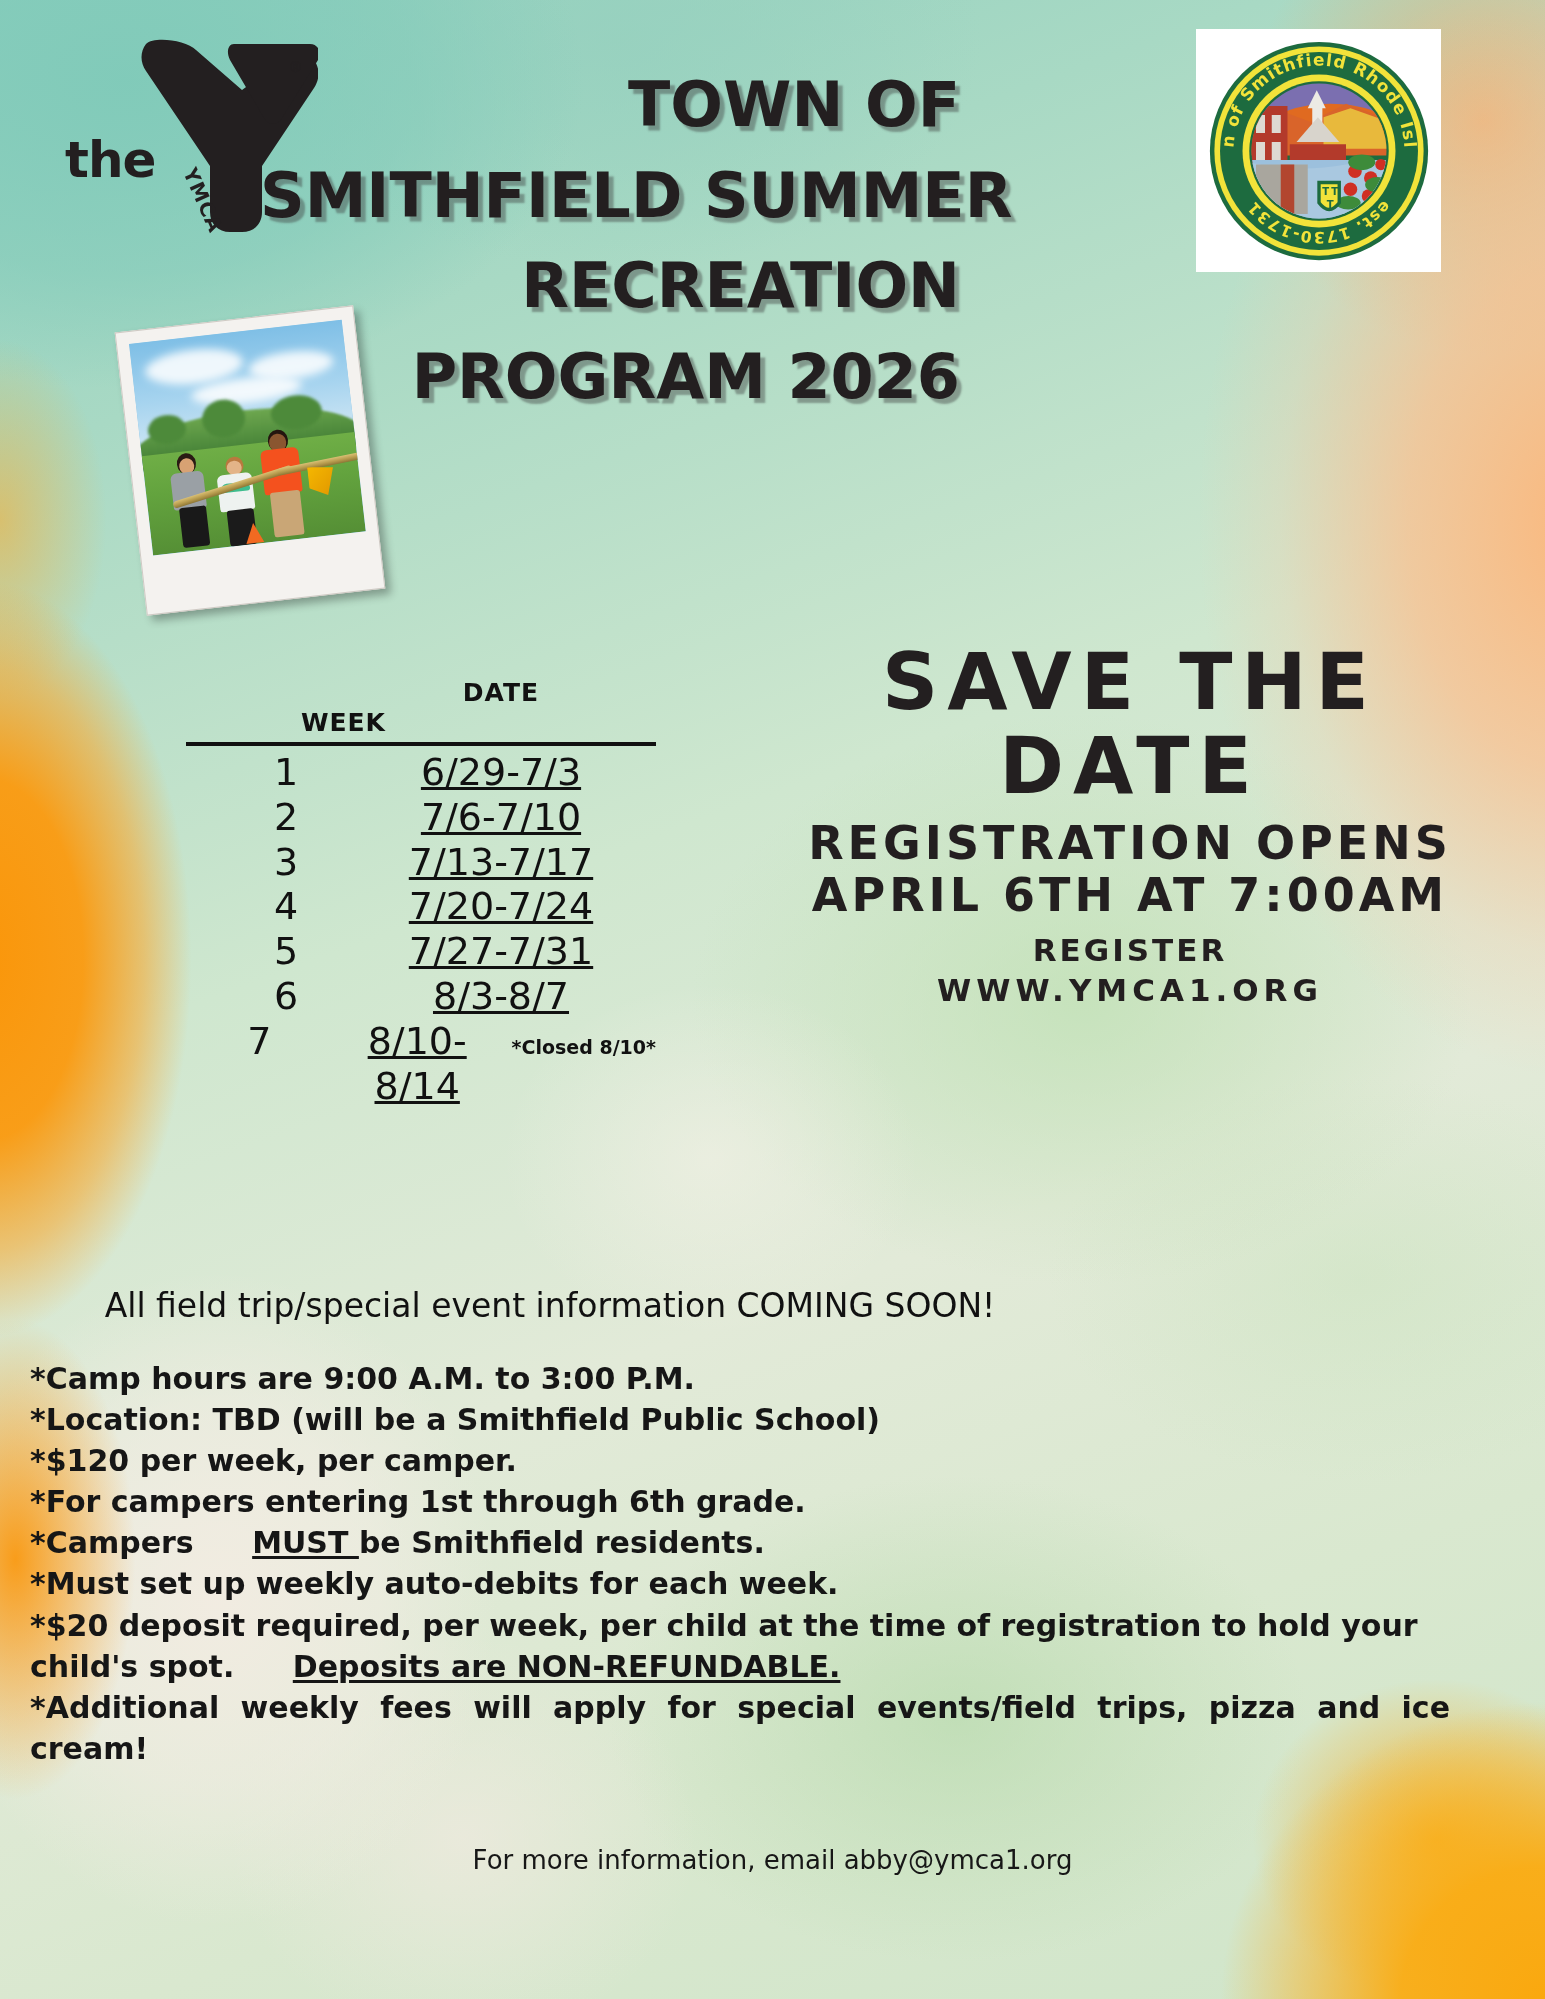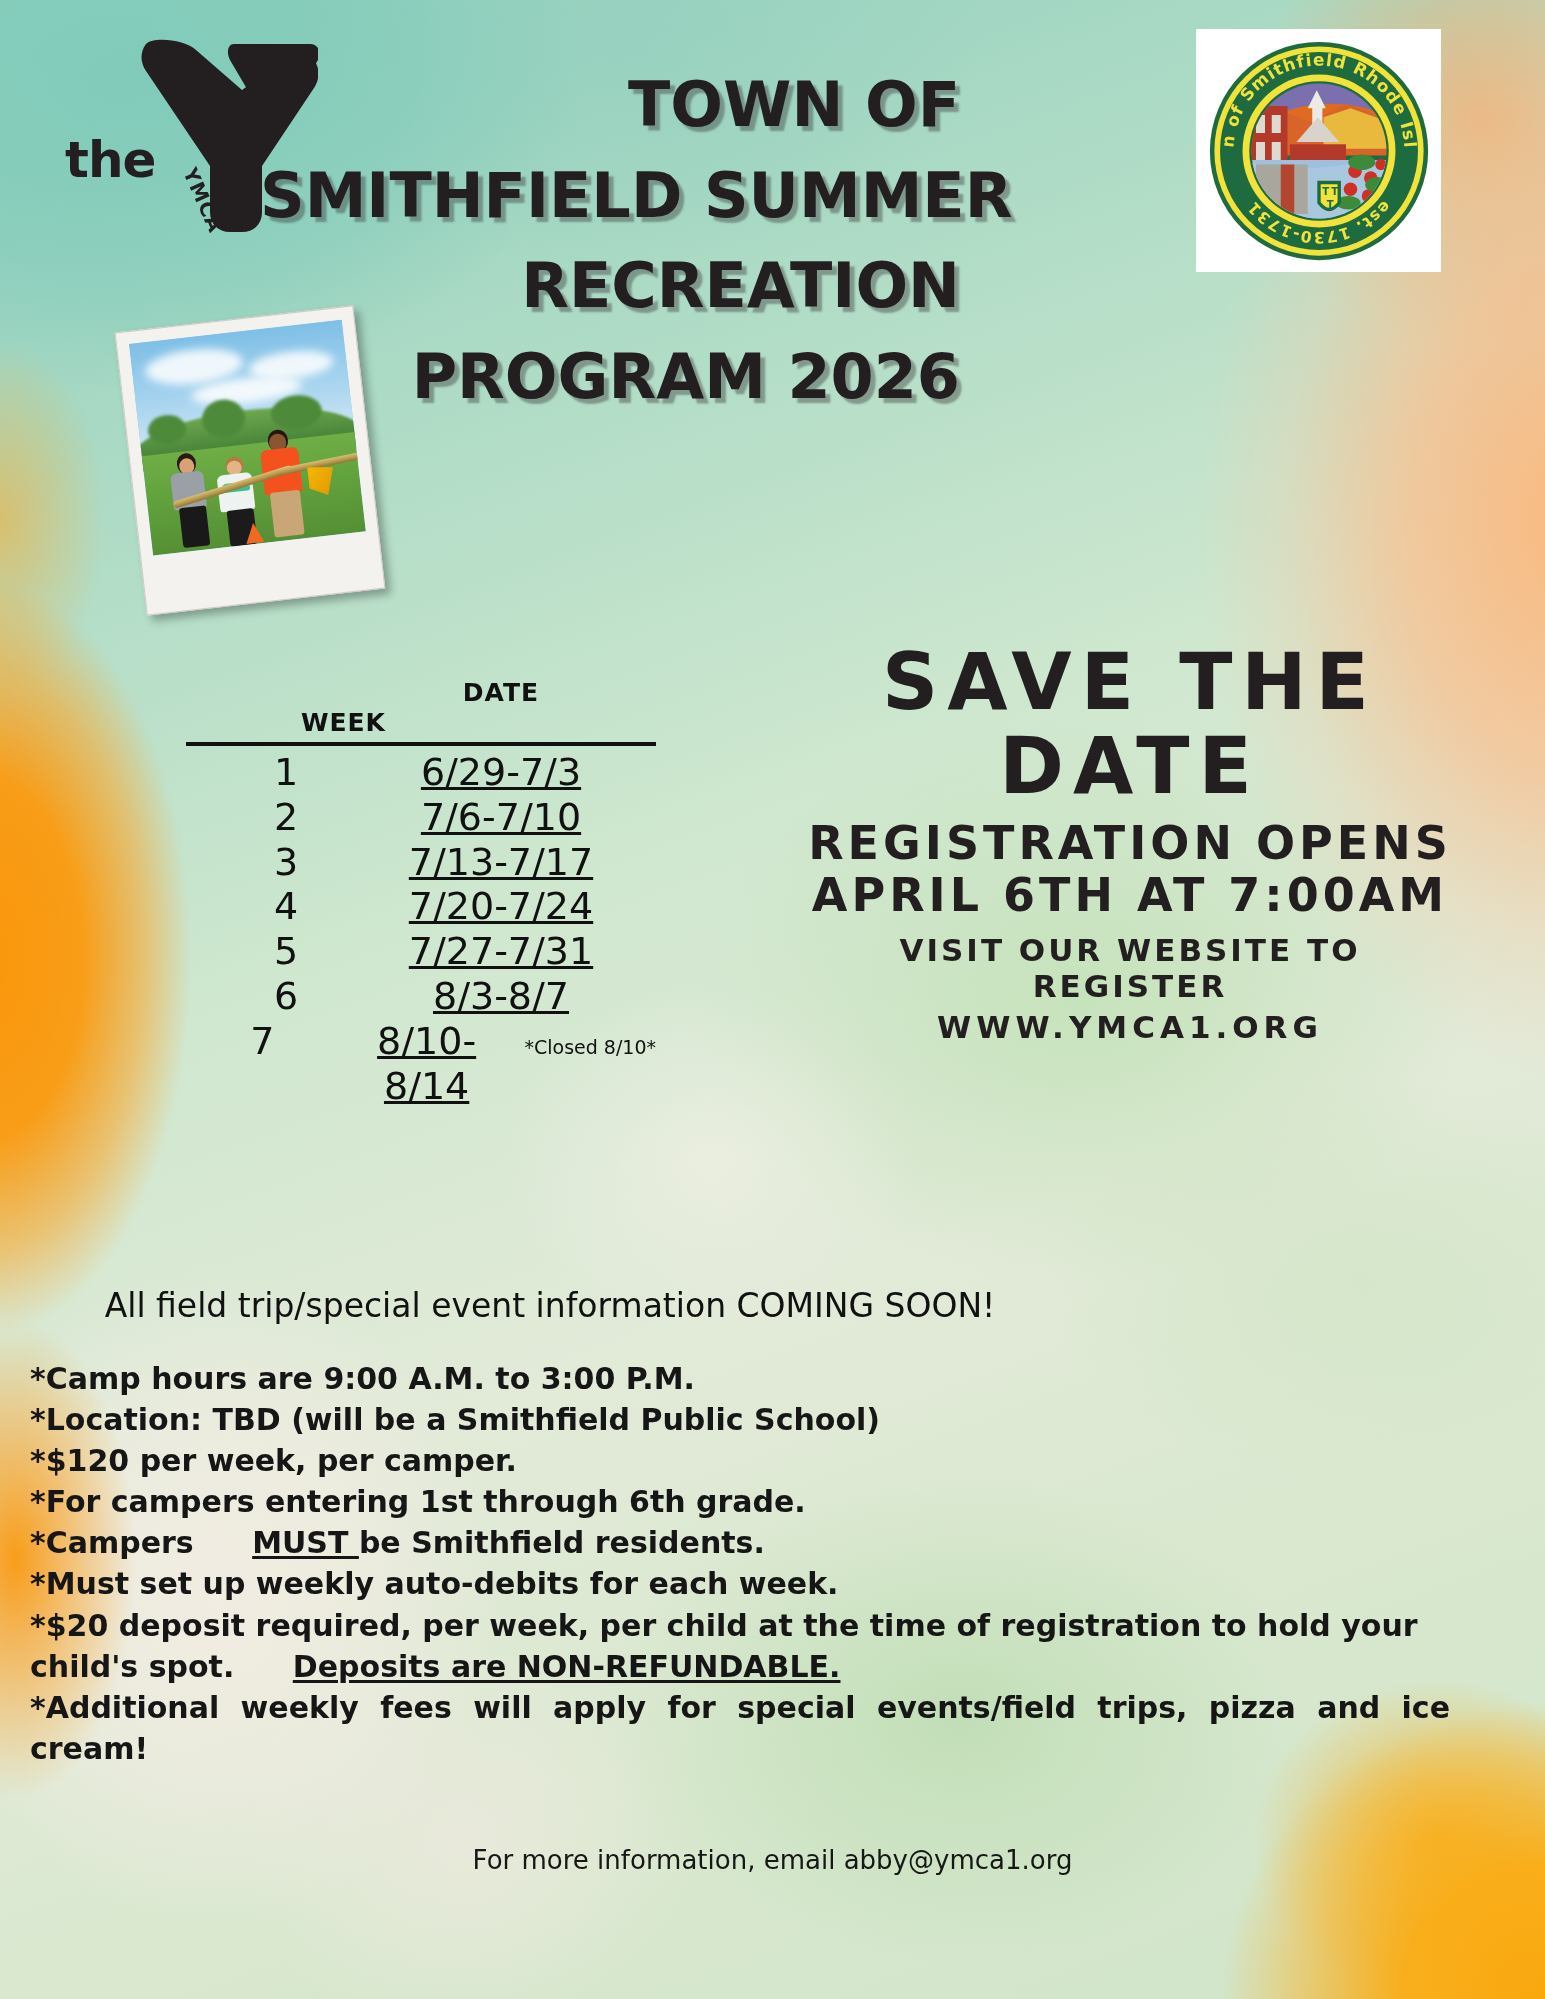--- a/index.html
+++ b/index.html
@@ -278,21 +278,21 @@
     display: flex;
     align-items: baseline;
     font-size: 38px;
     font-weight: 400;
     line-height: 1.18;
   }
   .wt-row .c1 { width: 200px; text-align: center; }
   .wt-row .c2 { width: 230px; text-align: center; text-decoration: underline; }
   .wt-note {
     font-size: 19px;
-    font-weight: 400;
+    font-weight: 700;
     padding-left: 10px;
     white-space: nowrap;
   }
 
   .coming-soon {
     position: absolute;
     left: 0;
     top: 1286px;
     width: 1100px;
     text-align: center;
@@ -470,21 +470,20 @@
   <div class="stdate">
     <div class="std-big">
       <div>SAVE THE</div>
       <div>DATE</div>
     </div>
     <div class="std-sub">
       <div>REGISTRATION OPENS</div>
       <div>APRIL 6TH AT 7:00AM</div>
     </div>
     <div class="std-small">
-      <div>VISIT OUR WEBSITE TO</div>
       <div>REGISTER</div>
     </div>
     <div class="std-url">WWW.YMCA1.ORG</div>
   </div>
 
   <div class="weektable">
     <div class="wt-head">
       <div class="c1">WEEK</div>
       <div class="c2">DATE</div>
     </div>

